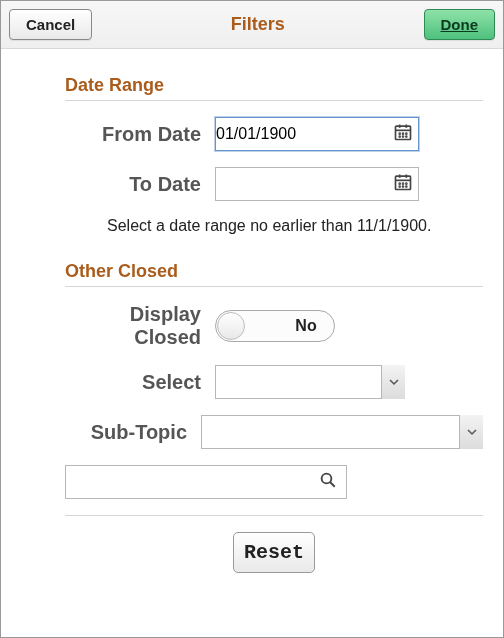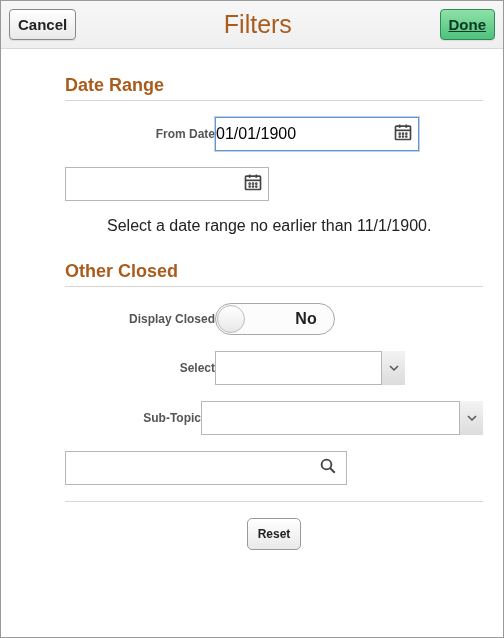--- a/index.html
+++ b/index.html
@@ -18,37 +18,37 @@
     justify-content: space-between;
     padding: 6px 8px;
     background: linear-gradient(#f7f7f7, #efefef);
     border-bottom: 1px solid #d8d8d8;
     height: 48px;
   }
   .btn {
     font-family: Arial, Helvetica, sans-serif;
     font-size: 15px;
     font-weight: bold;
-    padding: 6px 8px;
+    padding: 6px 16px;
     border: 1px solid #888;
     border-radius: 4px;
     background: linear-gradient(#ffffff, #e9e9e9);
     box-shadow: 0 1px 0 rgba(0,0,0,0.08);
     cursor: pointer;
     color: #222;
   }
   .btn-done {
     background: linear-gradient(#8fe2a7, #4ec07e);
     border-color: #2f8a56;
     color: #0b3a1f;
     text-decoration: underline;
   }
   .title {
-    font-size: 25px;
-    font-weight: normal;
+    font-size: 18px;
+    font-weight: bold;
     color: #a95c1c;
     text-align: center;
     flex: 1;
   }
   .content {
     padding: 12px 20px 20px 20px;
     margin-left: 44px;
   }
   .section-title {
     color: #a95c1c;
@@ -63,21 +63,22 @@
     margin: 4px 0 16px 0;
   }
   .row {
     display: flex;
     align-items: center;
     margin-bottom: 16px;
   }
   .label {
     width: 150px;
     text-align: right;
-    font-size: 12px;
+    padding-right: 14px;
+    font-size: 20px;
     font-weight: bold;
     color: #555;
   }
   .field-wrap {
     position: relative;
     display: inline-block;
   }
   .text-input {
     height: 34px;
     border: 1px solid #b7b7b7;
@@ -162,22 +163,22 @@
     display: flex; align-items: center; justify-content: center;
     pointer-events: none;
   }
   .sel-arrow svg { color:#555; }
   .footer-row {
     display: flex;
     justify-content: center;
     margin-top: 12px;
   }
   .reset-btn {
-    font-family: Liberation Sans, sans-serif;
-    font-size: 12px;
+    font-family: Liberation Mono, monospace;
+    font-size: 20px;
     font-weight: bold;
     padding: 8px 10px;
     border: 1px solid #999;
     border-radius: 5px;
     background: linear-gradient(#ffffff, #e9e9e9);
     cursor: pointer;
     color: #222;
   }
 </style>
 </head>
@@ -209,20 +210,21 @@
           <circle cx="16" cy="14" r="0.6" fill="currentColor"></circle>
           <circle cx="8" cy="17.5" r="0.6" fill="currentColor"></circle>
           <circle cx="12" cy="17.5" r="0.6" fill="currentColor"></circle>
           <circle cx="16" cy="17.5" r="0.6" fill="currentColor"></circle>
         </svg>
       </span>
     </div>
   </div>
 
   <div class="row">
+    <div class="label">To Date</div>
     <div class="field-wrap">
       <input class="text-input" style="width: 204px;" value="">
       <span class="cal-icon">
         <svg width="20" height="20" viewBox="0 0 24 24" fill="none" stroke="currentColor" stroke-width="2">
           <rect x="3" y="5" width="18" height="16" rx="1"></rect>
           <line x1="3" y1="10" x2="21" y2="10"></line>
           <line x1="8" y1="3" x2="8" y2="7"></line>
           <line x1="16" y1="3" x2="16" y2="7"></line>
           <circle cx="8" cy="14" r="0.6" fill="currentColor"></circle>
           <circle cx="12" cy="14" r="0.6" fill="currentColor"></circle>

